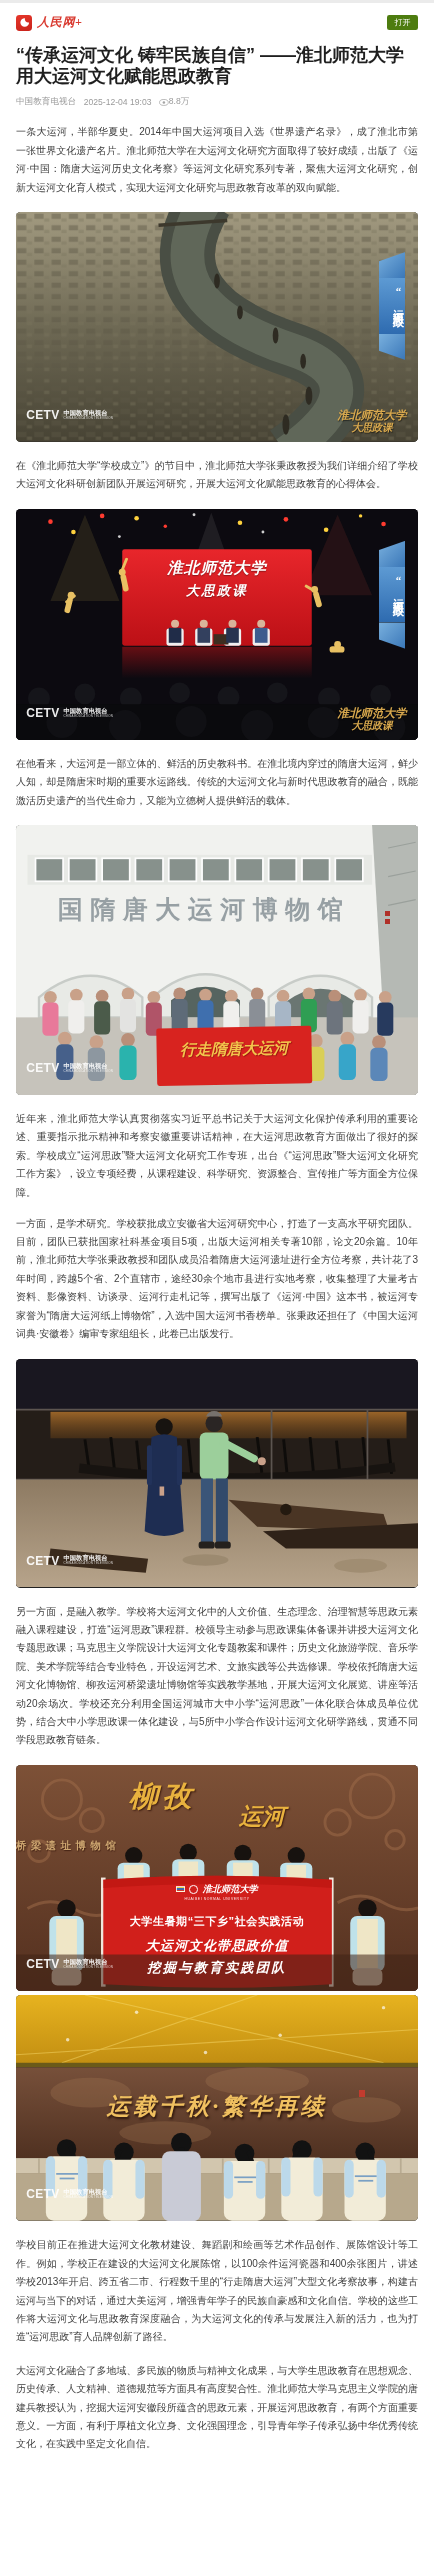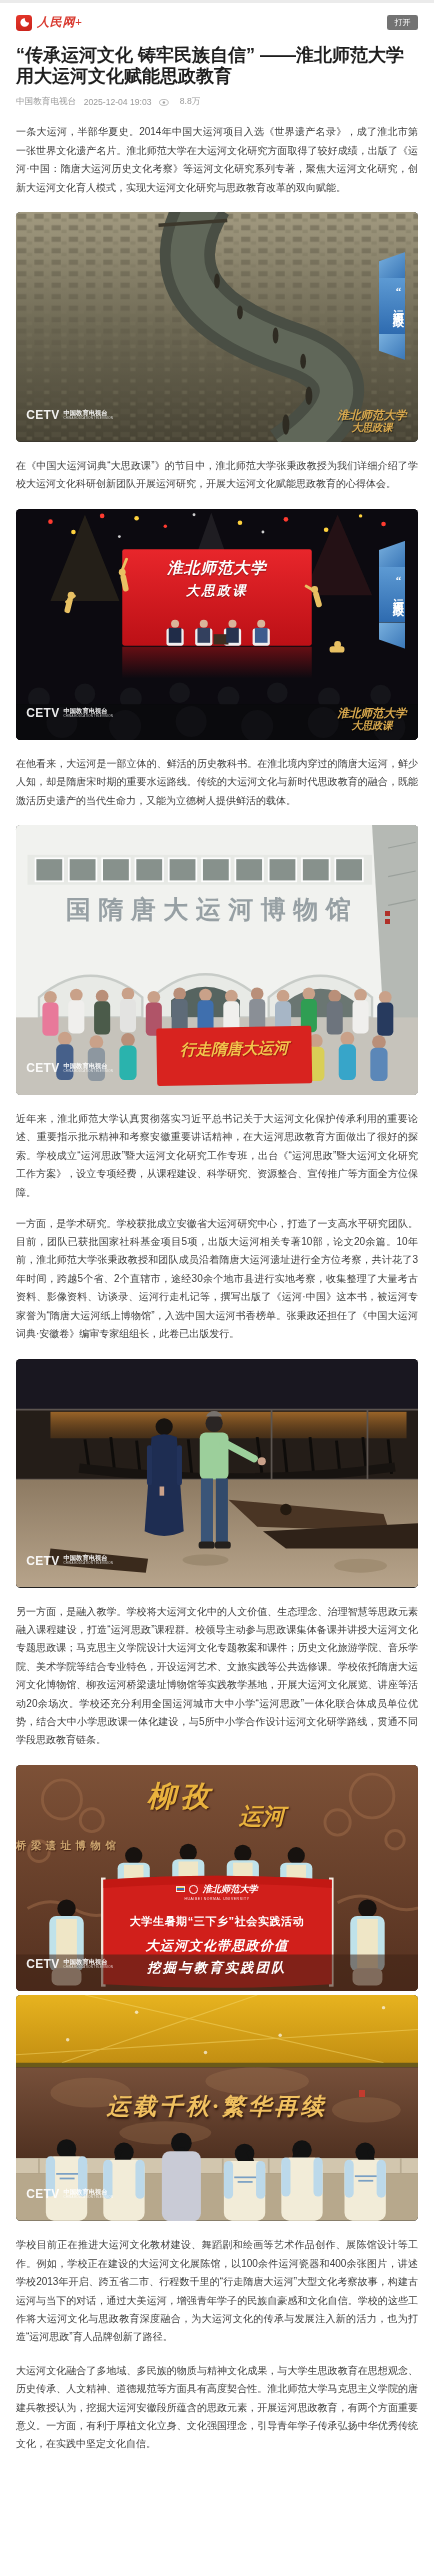--- a/index.html
+++ b/index.html
@@ -16,32 +16,32 @@
     width:16px; height:16px; border-radius:3.4px;
     background:linear-gradient(160deg,#e6372b,#c8221a);
     display:flex; align-items:center; justify-content:center; flex:0 0 auto;
   }
   .app-icon svg { width:11px; height:11px; }
   .app-name {
     margin-left:5.2px; color:#d93a30; font-size:12px; font-weight:bold; font-style:italic;
     font-family:"Liberation Serif","DejaVu Serif",serif; letter-spacing:0.6px;
   }
   .open-btn {
-    margin-left:auto; background:#737373; color:#fff; font-size:8px;
+    margin-left:auto; background:#4d7c0f; color:#fff; font-size:8px;
     border:none; border-radius:2.3px; padding:2.9px 7.5px; line-height:9.2px; cursor:pointer;
   }
 
   
   h1.article-title {
     margin:13.8px 16px 0 16px; width:402px; color:#1f1f1f;
     font-size:18px; line-height:21px; font-weight:700;
   }
   .meta { margin:9.2px 16px 0 16px; display:flex; align-items:center; gap:7.5px;
           color:#9b9b9b; font-size:8.6px; }
-  .meta .views { display:flex; align-items:center; gap:11px; }
+  .meta .views { display:flex; align-items:center; gap:0; }
   .meta svg { display:block; }
 
   
   p.para {
     margin:15px 16px; width:402px; font-size:10px; line-height:18.4px;
     color:#3e3e3e; text-align:justify;
   }
   p.tight { margin-top:12.6px; margin-bottom:12.6px; }
 
   
@@ -81,31 +81,31 @@
   .badge .b1 { font-size:11.5px; font-weight:700; }
   .badge .b2 { font-size:10.3px; font-weight:700; }
 
   
   .screen-text { position:absolute; left:106px; top:49px; width:190px; text-align:center;
                  color:#fff; font-family:"Liberation Serif","DejaVu Serif",serif;
                  font-style:italic; text-shadow:0 0.6px 1.1px rgba(0,0,0,.35); }
   .screen-text .s1 { font-size:15.5px; font-weight:700; letter-spacing:1.1px; }
   .screen-text .s2 { font-size:13.2px; font-weight:700; margin-top:3.4px; letter-spacing:2.3px; }
 
-  .museum-sign { position:absolute; left:12px; top:68px; width:368px; text-align:center;
+  .museum-sign { position:absolute; left:4px; top:68px; width:368px; text-align:center;
                  color:#97a0a4; font-weight:700; font-size:25px; letter-spacing:7.5px;
                  font-family:"Liberation Serif","DejaVu Serif",serif; }
   .museum-seal { position:absolute; right:27.6px; top:86px; display:flex; flex-direction:column; gap:2.9px; }
   .museum-seal i { width:5.2px; height:5.2px; background:#b03028; display:block; }
   .museum-banner-text { position:absolute; left:141px; top:214px; width:155px; text-align:center;
                  color:#f3c44c; font-size:15.5px; font-weight:700; font-style:italic;
                  font-family:"Liberation Serif","DejaVu Serif",serif;
                  text-shadow:0.6px 0.6px 1.1px rgba(90,0,0,.55); transform:rotate(-1deg); }
 
-  .relief-a { position:absolute; left:131px; top:12.6px; color:#e9b23e; font-size:29px; font-weight:700;
+  .relief-a { position:absolute; left:113px; top:12.6px; color:#e9b23e; font-size:29px; font-weight:700;
               font-style:italic; font-family:"Liberation Serif","DejaVu Serif",serif;
               text-shadow:1.1px 1.1px 1.7px rgba(40,10,0,.7); letter-spacing:4.6px;}
   .relief-b { position:absolute; left:223px; top:36px; color:#e9b23e; font-size:23px; font-weight:700;
               font-style:italic; font-family:"Liberation Serif","DejaVu Serif",serif;
               text-shadow:1.1px 1.1px 1.7px rgba(40,10,0,.7); }
   .relief-sub { position:absolute; left:0; top:74px; width:402px; text-align:left;
               color:#cda670; font-size:10.3px; letter-spacing:4.6px; font-weight:700;
               text-shadow:0.6px 0.6px 1.1px rgba(40,10,0,.6); }
   .flag-overlay { position:absolute; left:92px; top:118px; width:218px; text-align:center; color:#fff; }
   .flag-head { display:flex; align-items:center; justify-content:center; gap:4.6px; }
@@ -199,21 +199,21 @@
       <span class="cn">中国教育电视台</span>
       <span class="en">CHINA EDUCATION TELEVISION</span>
     </span>
   </div>
   <div class="badge">
     <div class="b1">淮北师范大学</div>
     <div class="b2">大思政课</div>
   </div>
 </figure>
 
-<p class="para">在《中国大运河词典“大思政课”》的节目中，淮北师范大学张秉政教授为我们详细介绍了学校大运河文化科研创新团队开展运河研究，开展大运河文化赋能思政教育的心得体会。</p>
+<p class="para">在《淮北师范大学“学校成立”》的节目中，淮北师范大学张秉政教授为我们详细介绍了学校大运河文化科研创新团队开展运河研究，开展大运河文化赋能思政教育的心得体会。</p>
 
 <figure class="photo" style="height:231px">
   <svg class="scene" viewBox="0 0 700 403" preserveAspectRatio="none">
     <defs>
       <linearGradient id="scr" x1="0" y1="0" x2="0" y2="1">
         <stop offset="0" stop-color="#e8262b"></stop>
           <stop offset="1" stop-color="#bc1016"></stop>
       </linearGradient>
       <linearGradient id="refl" x1="0" y1="0" x2="0" y2="1">
         <stop offset="0" stop-color="#c11318" stop-opacity=".5"></stop>

